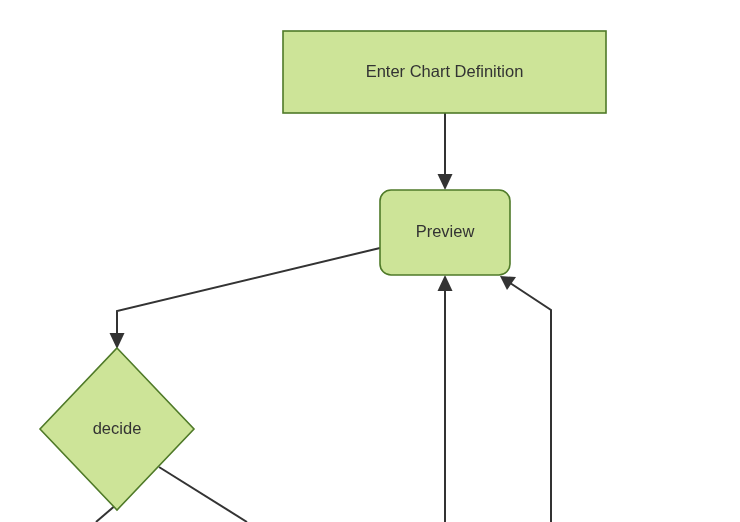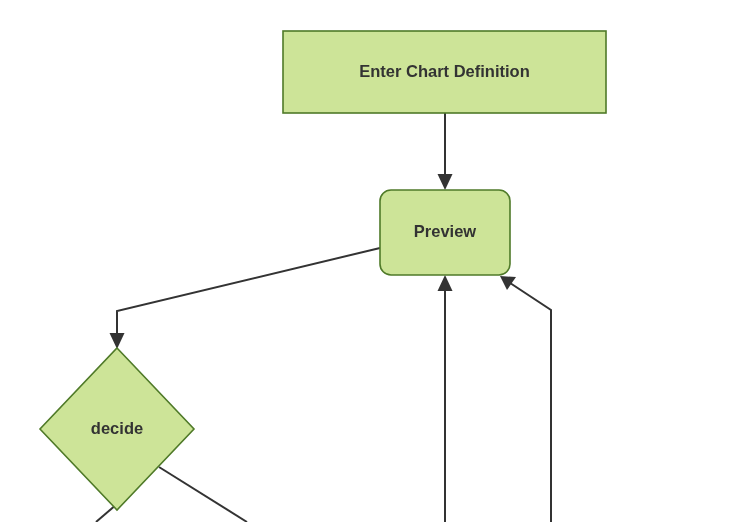--- a/index.html
+++ b/index.html
@@ -11,21 +11,20 @@
     width: 740px;
     height: 522px;
     overflow: hidden;
     font-family: "Liberation Sans", sans-serif;
   }
   #diagram-root {
     position: relative;
     width: 740px;
     height: 522px;
     background: #ffffff;
-    font-weight: bold;
   }
   svg.flowchart {
     display: block;
     width: 740px;
     height: 522px;
   }
   .node-shape {
     fill: #cde498;
     stroke: #4f7a28;
     stroke-width: 1.6px;

